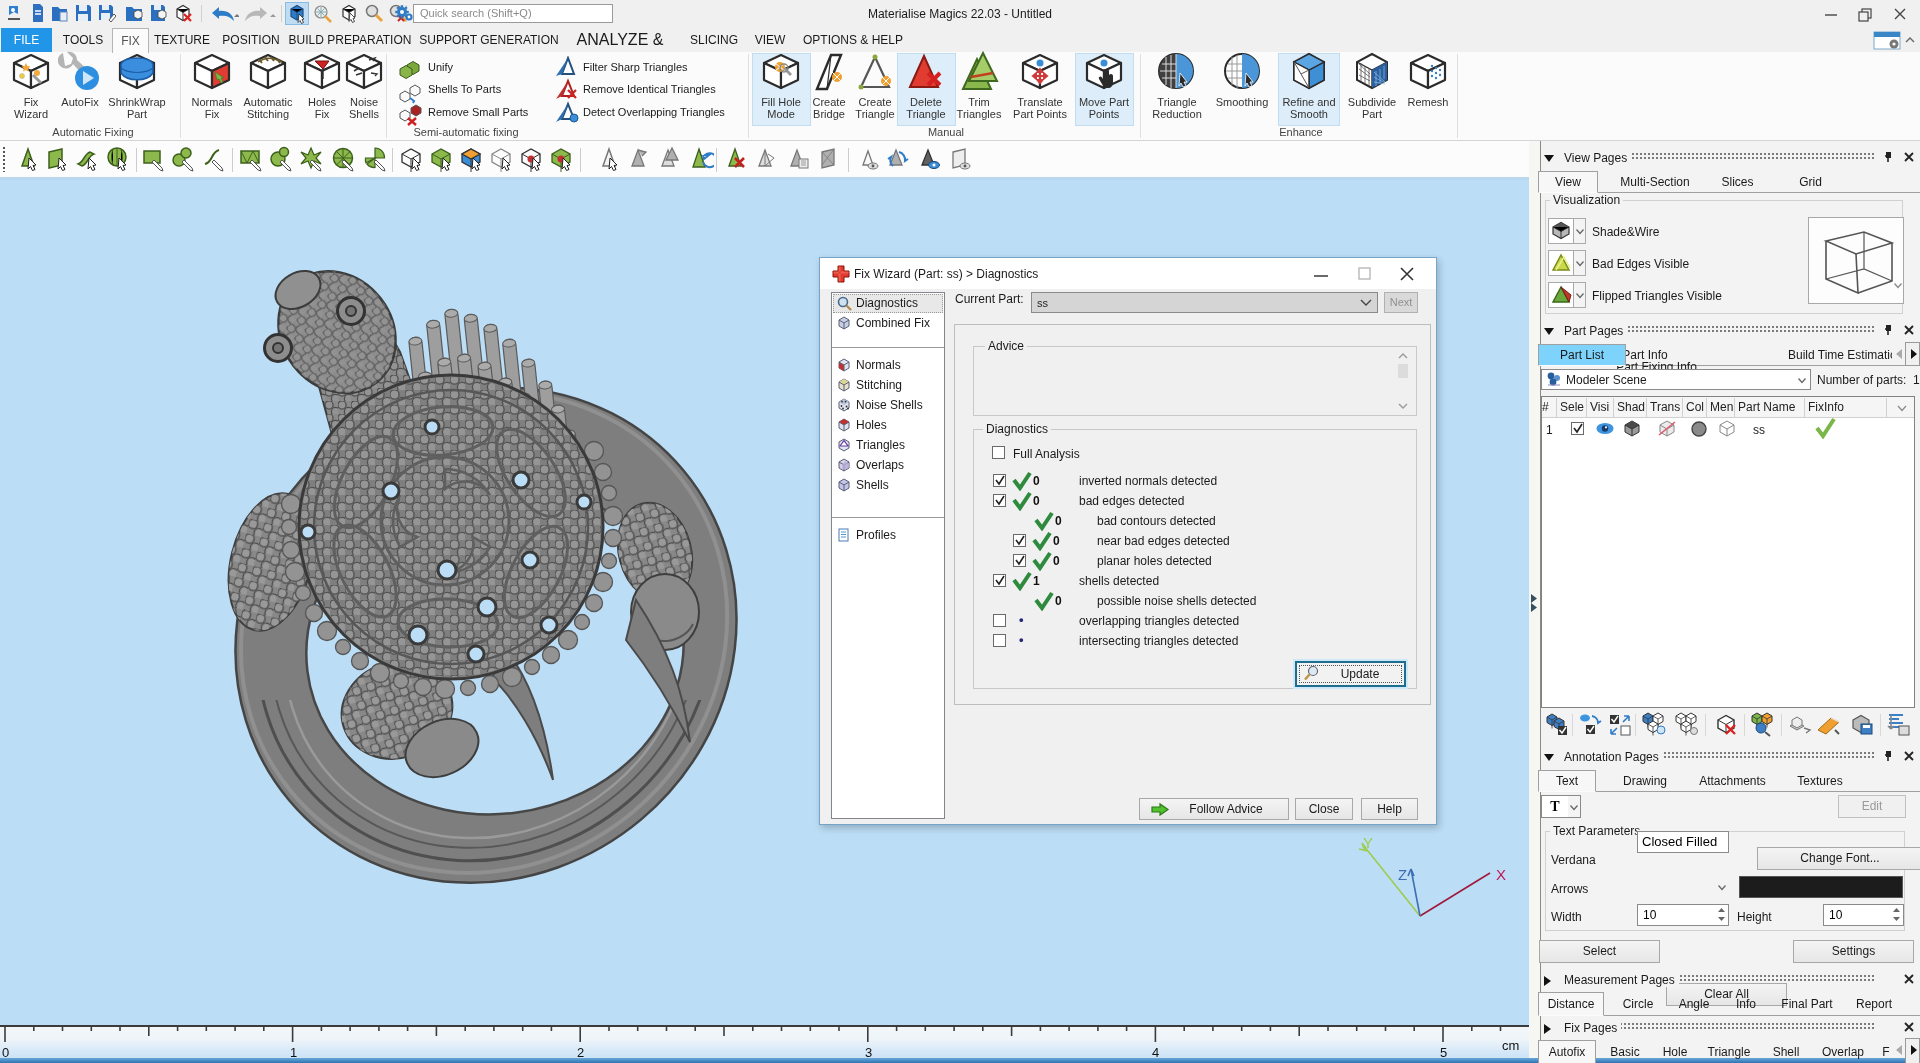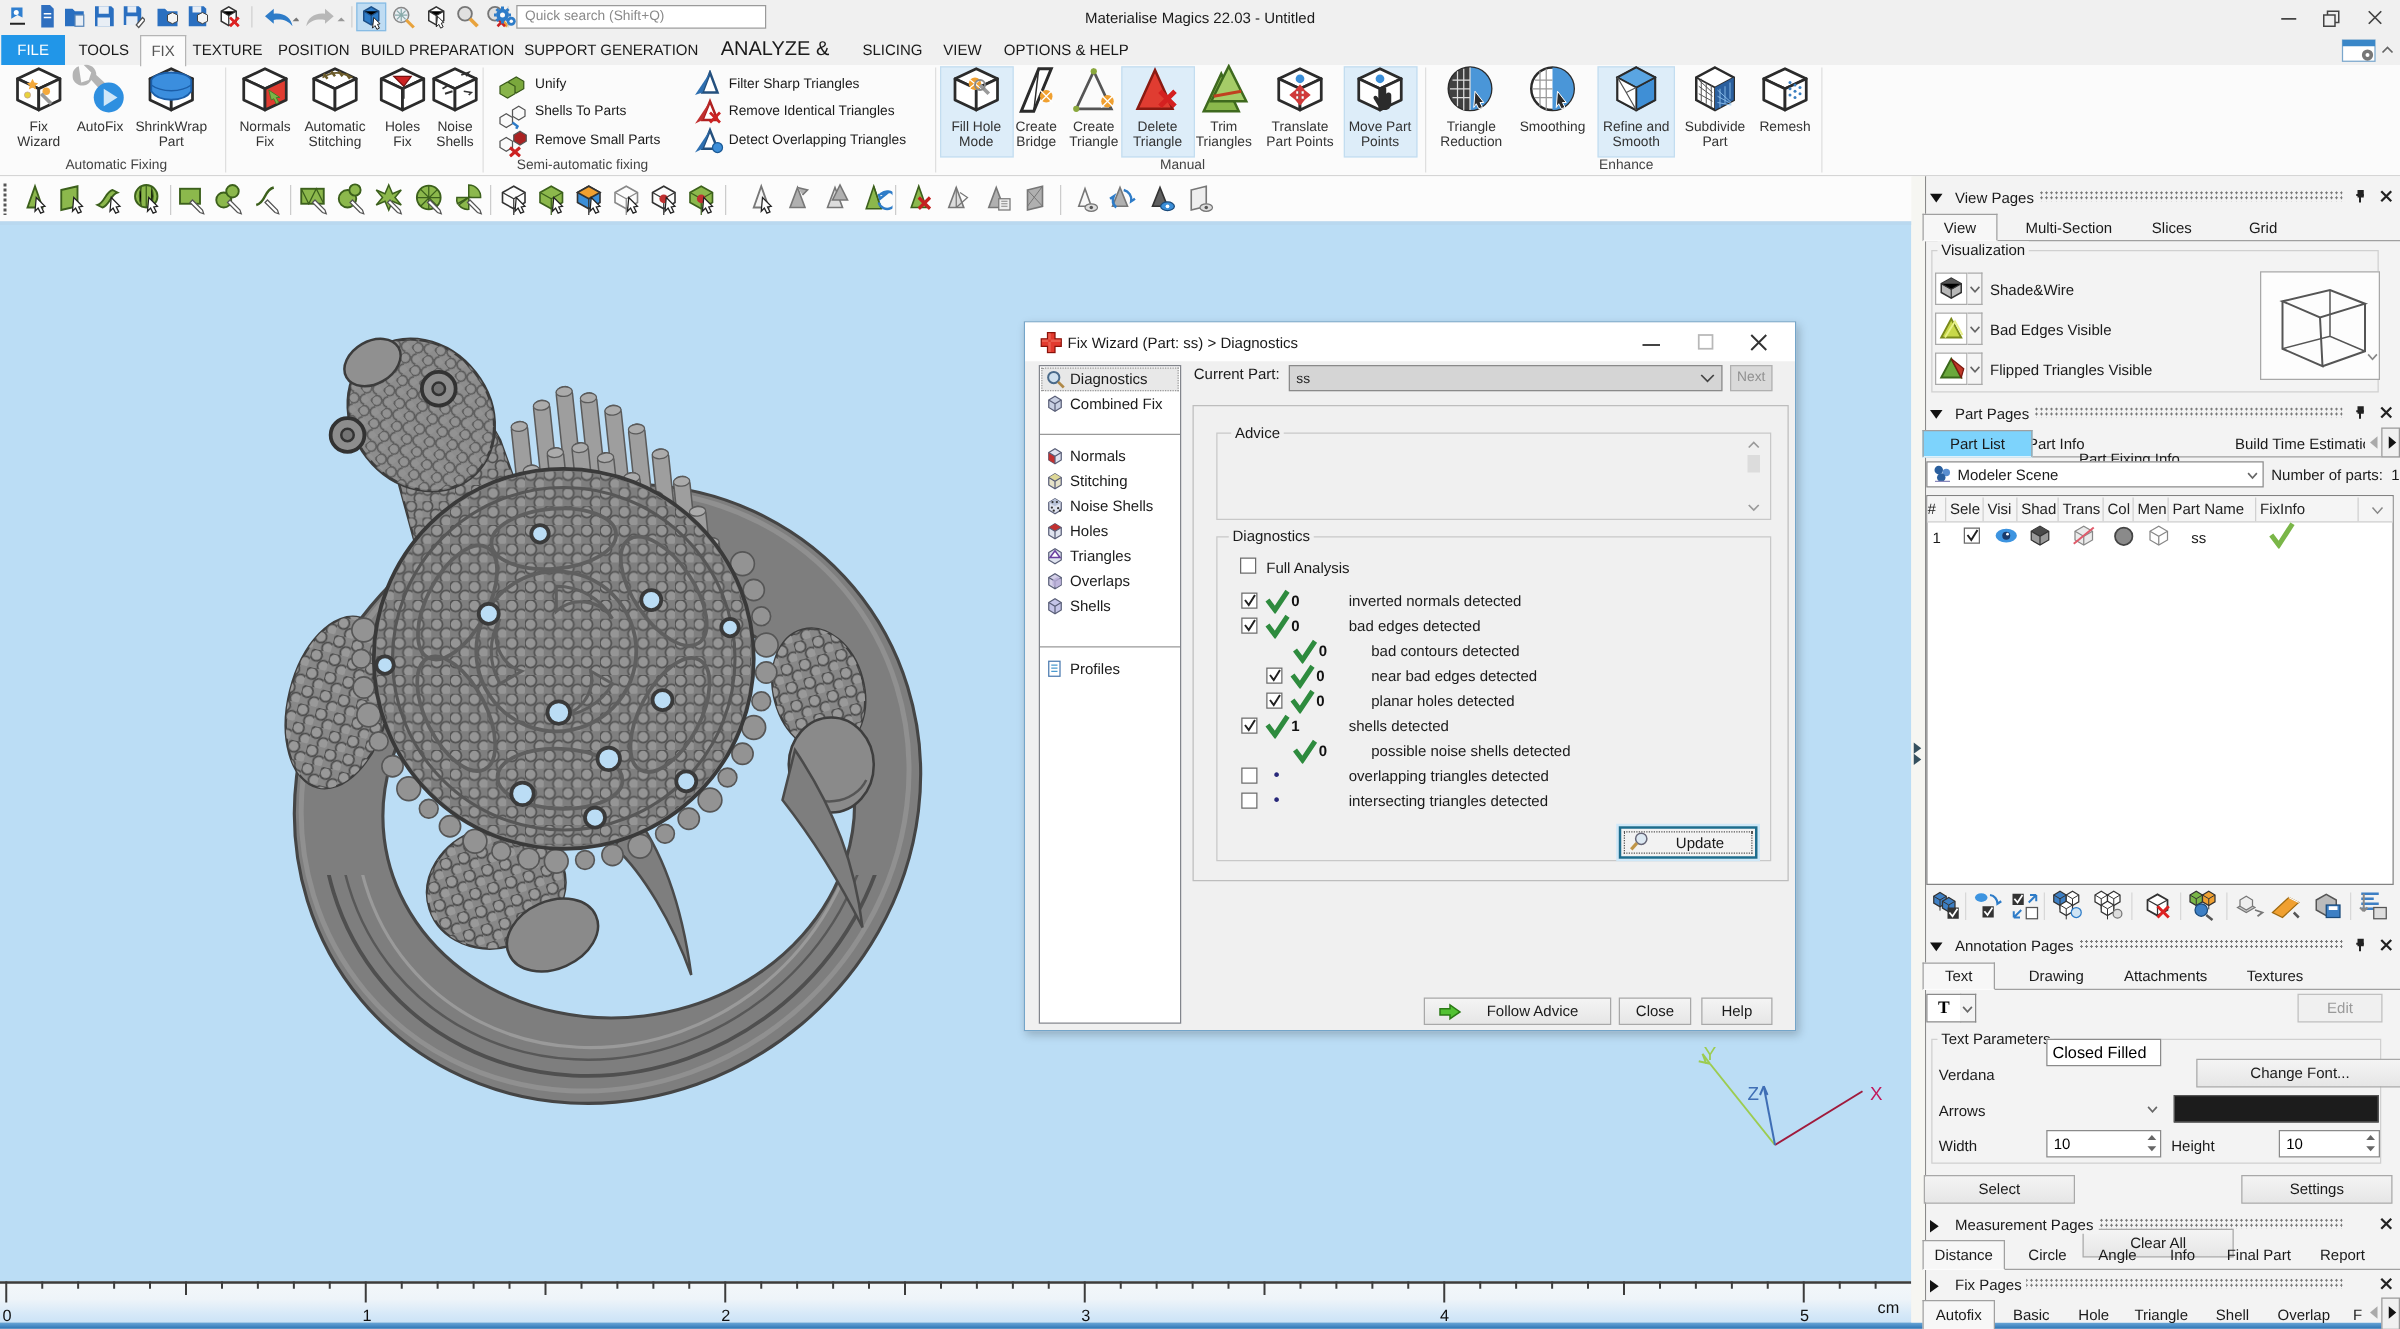--- a/index.html
+++ b/index.html
@@ -821,21 +821,21 @@
 <svg class="abs" style="left:1882px;top:323px;" width="14" height="14">
     <path d="M3 6 h6 M6 3 v6 M6 9 v3" stroke="#222" stroke-width="1.6"></path>
     <rect x="4" y="2" width="5" height="6" fill="#222"></rect>
   </svg>
 <svg class="abs" style="left:1903px;top:324px;" width="12" height="12">
     <path d="M2 2 L10 10 M10 2 L2 10" stroke="#222" stroke-width="1.8"></path>
   </svg>
 <div class="abs" style="left:1541px;top:365px;width:379px;height:1px;background:#a0a0a0;"></div>
 <div class="atab" style="left:1538px;top:344px;width:88px;height:22px;line-height:20px;background:#7dd3fc;">Part List</div>
 <div class="tab" style="left:1610px;top:346px;width:70px;line-height:18px;white-space:nowrap;overflow:hidden;">Part Info</div>
-<div class="tab" style="left:1656px;top:346px;width:95px;line-height:18px;white-space:nowrap;overflow:hidden;margin-top:12px;">Part Fixing Info</div>
+<div class="tab" style="left:1609px;top:346px;width:95px;line-height:18px;white-space:nowrap;overflow:hidden;margin-top:12px;">Part Fixing Info</div>
 <div class="tab" style="left:1788px;top:346px;width:104px;line-height:18px;white-space:nowrap;overflow:hidden;">Build Time Estimation</div>
 <svg class="abs" style="left:1893px;top:347px;" width="12" height="14">
     <path d="M9 2 L3 7 L9 12 Z" fill="#aaa"></path>
   </svg>
 <div class="abs" style="left:1905px;top:342px;width:15px;height:24px;background:#f0f0f0;border:1px solid #999;"></div>
 <svg class="abs" style="left:1908px;top:347px;" width="12" height="14">
     <path d="M3 2 L9 7 L3 12 Z" fill="#111"></path>
   </svg>
 <div class="abs" style="left:1541px;top:369px;width:270px;height:21px;background:#fff;border:1px solid #8a8a8a;"></div>
 <svg class="abs" style="left:1545px;top:371px;" width="17" height="17" viewBox="0 0 17 17">

